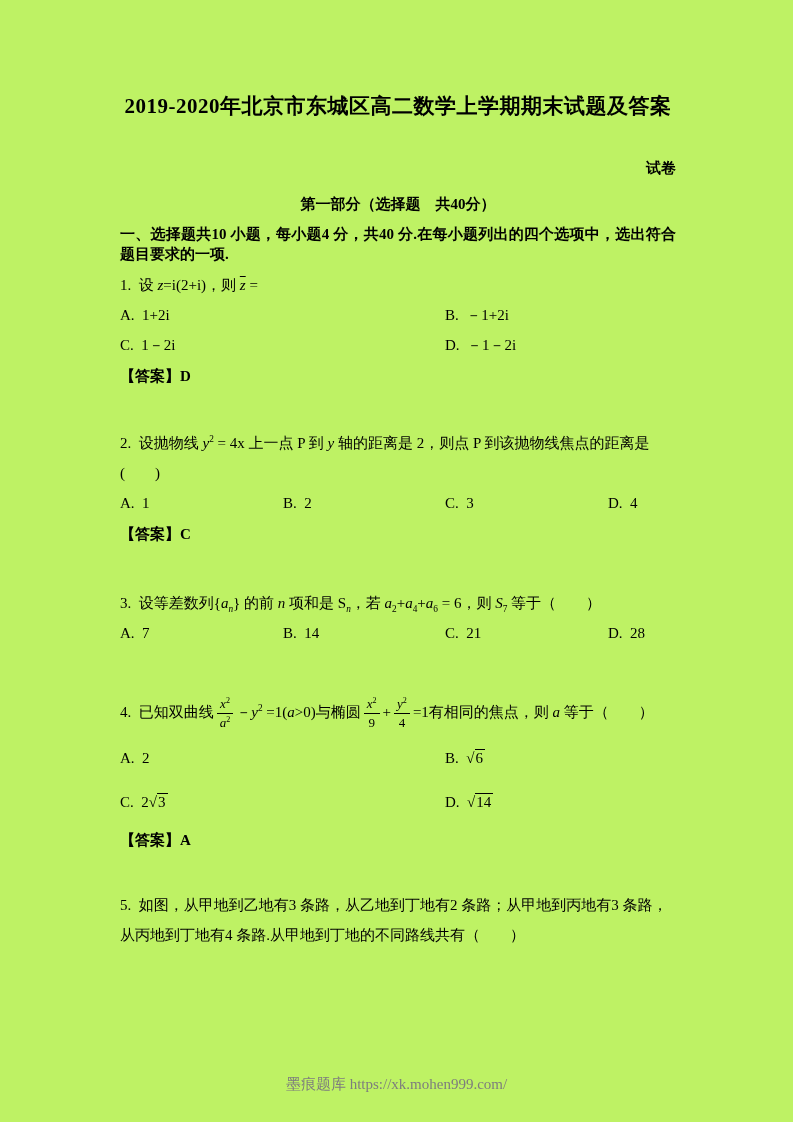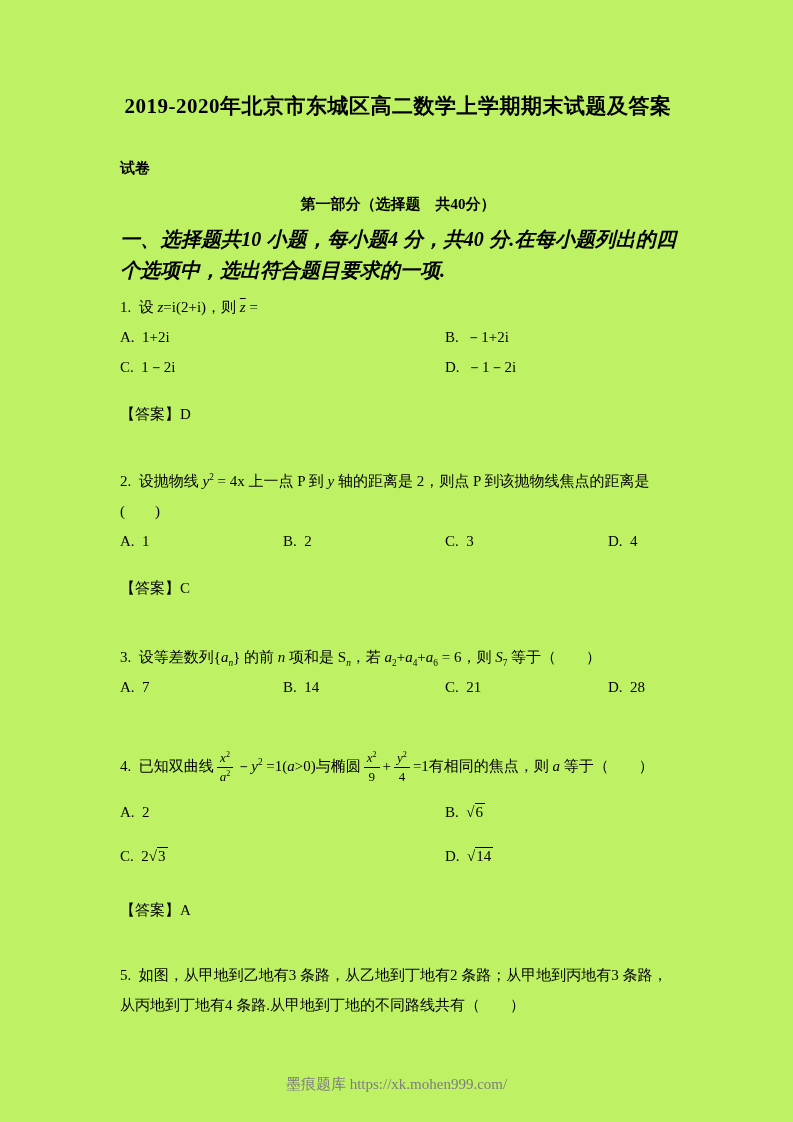--- a/index.html
+++ b/index.html
@@ -11,39 +11,39 @@
     position: relative;
     overflow: hidden;
   }
   .page { width: 793px; height: 1122px; position: relative; background: #bef264; }
   .content { padding: 92px 117px 0 120px; }
 
   .title {
     font-size: 21px; font-weight: bold; text-align: center;
     line-height: 1.35; letter-spacing: 0.5px;
   }
-  .paper-label { text-align: left; font-weight: bold; font-size: 15px; margin-top: 36px; line-height: 24px; }
+  .paper-label { text-align: right; font-weight: bold; font-size: 15px; margin-top: 36px; line-height: 24px; }
   .part-header { text-align: center; font-weight: bold; font-size: 15px; margin-top: 12px; line-height: 24px; font-family: Liberation Serif, serif; }
-  .intro { font-weight: bold; font-size: 20px; line-height: 31px; margin-top: 8px; text-align: justify; font-style: italic; }
+  .intro { font-weight: bold; font-size: 15px; line-height: 20px; margin-top: 8px; text-align: justify; }
 
   .q { font-size: 15px; }
   .q .stem { line-height: 30px; }
   .q1 { margin-top: 6px; }
   .q2 { margin-top: 38px; }
   .q3 { margin-top: 40px; }
   .q4 { margin-top: 40px; }
   .q5 { margin-top: 36px; }
   .q4 .stem { line-height: 48px; }
 
   .opts { display: grid; }
   .opts-4 { grid-template-columns: 163px 162px 163px 1fr; }
   .opts-2 { grid-template-columns: 325px 1fr; }
   .opt { line-height: 30px; }
   .q4 .opt { line-height: 44px; }
-  .answer { line-height: 28px; margin-top: 18px; }
+  .answer { line-height: 28px; margin-top: 2px; font-weight: bold; }
 
   i { font-style: italic; }
   sup { font-size: 0.62em; vertical-align: super; line-height: 0; }
   sub { font-size: 0.62em; vertical-align: sub; line-height: 0; }
   .ovl { text-decoration: overline; font-style: italic; }
 
   .frac {
     display: inline-block; vertical-align: middle;
     text-align: center; font-size: 13px; line-height: 1.25; margin: 0 3px;
   }

